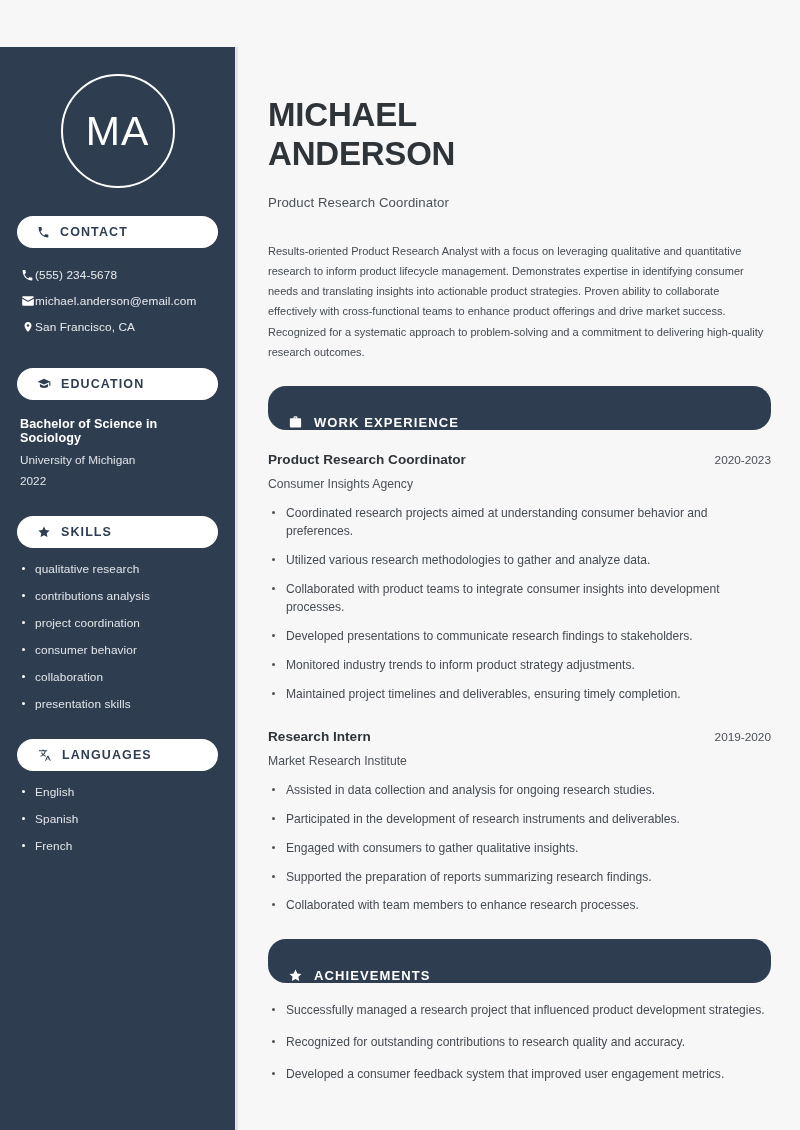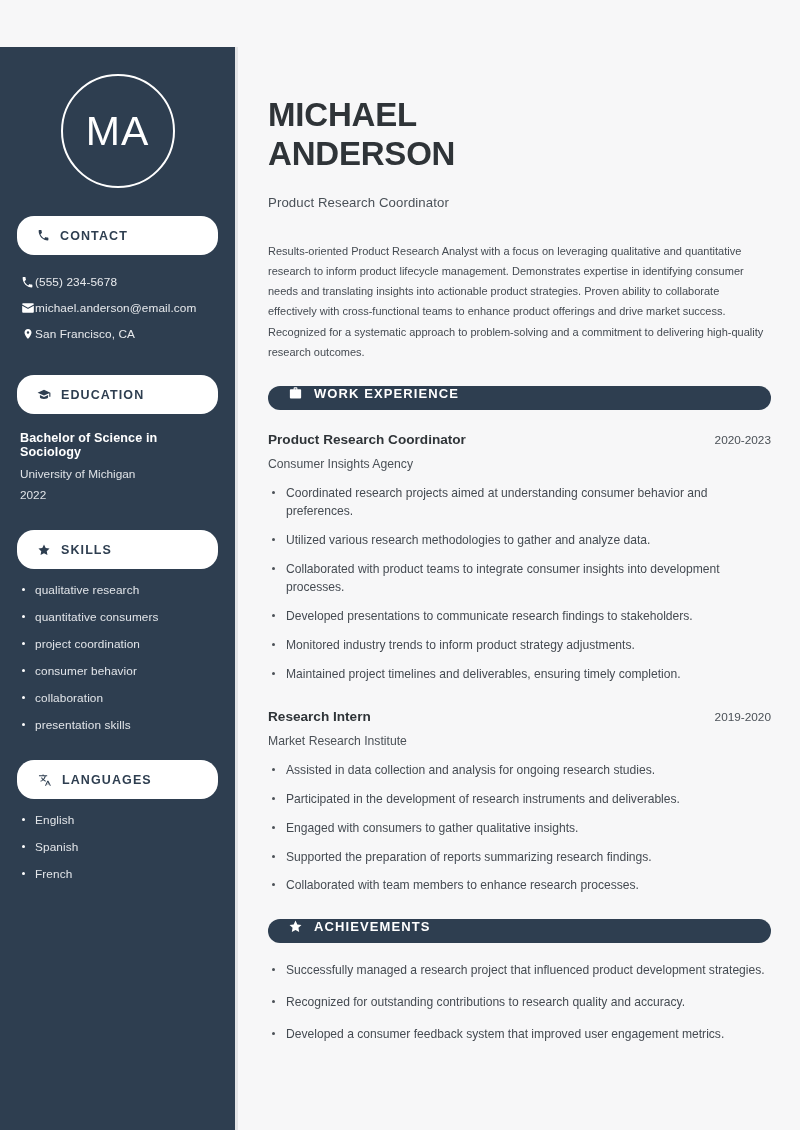--- a/index.html
+++ b/index.html
@@ -51,21 +51,21 @@
   .monogram-text {
     font-size: 41px;
     font-weight: 400;
     letter-spacing: 1px;
     color: #ffffff;
     line-height: 1;
   }
 
   .pill {
     margin-top: 28px;
-    height: 39px;
+    height: 32px;
     background: #ffffff;
     border-radius: 17px;
     display: flex;
     align-items: center;
     padding: 0 0 0 20px;
     box-sizing: border-box;
     gap: 10px;
   }
   .pill-label {
     font-size: 12.5px;
@@ -165,25 +165,25 @@
   }
   .summary {
     font-size: 11px;
     color: #454b52;
     line-height: 1.82;
     margin-top: 31px;
   }
 
   .section-bar {
     margin-top: 24px;
-    height: 24px;
+    height: 44px;
     background: #2e3e50;
     border-radius: 18px;
     display: flex;
-    align-items: flex-start;
+    align-items: flex-end;
     gap: 11px;
     padding-left: 20px;
     box-sizing: border-box;
   }
   .section-bar .bar-icon {
     display: flex;
     align-items: center;
     color: #ffffff;
   }
   .section-bar .bar-label {
@@ -309,21 +309,21 @@
       <span class="pill-icon">
         <svg width="14" height="14" viewBox="0 0 24 24" fill="currentColor">
             <path d="M12 2.5l2.9 6.1 6.6.9-4.8 4.6 1.2 6.6L12 17.6 6.1 20.7l1.2-6.6L2.5 9.5l6.6-.9L12 2.5z"></path>
           </svg>
       </span>
       <span class="pill-label">SKILLS</span>
     </div>
 
     <ul class="side-list">
       <li>qualitative research</li>
-      <li>quantitative consumers</li>
+      <li>contributions analysis</li>
       <li>project coordination</li>
       <li>consumer behavior</li>
       <li>collaboration</li>
       <li>presentation skills</li>
     </ul>
 
     <div class="pill">
       <span class="pill-icon">
         <svg width="15" height="14" viewBox="0 0 24 24" fill="currentColor">
             <path d="M2.5 4h6.2V2.4h1.7V4h6.2v1.6h-2.4c-.5 2.3-1.6 4.3-3.1 5.9 1 .8 2.1 1.4 3.3 1.9l-.7 1.6c-1.5-.6-2.8-1.4-4-2.4-1.2 1-2.6 1.8-4.1 2.4l-.7-1.6c1.3-.5 2.5-1.1 3.5-2-1-1.1-1.8-2.3-2.4-3.7h1.8c.5 1 1.1 1.9 1.9 2.7 1.2-1.3 2.1-2.9 2.5-4.8H2.5V4zM16.8 13.4h1.9L23 22h-1.9l-1-2.6h-4.4L14.7 22h-1.9l4-8.6zm.9 2.2-1.6 4.1h3.2l-1.6-4.1z"></path>

